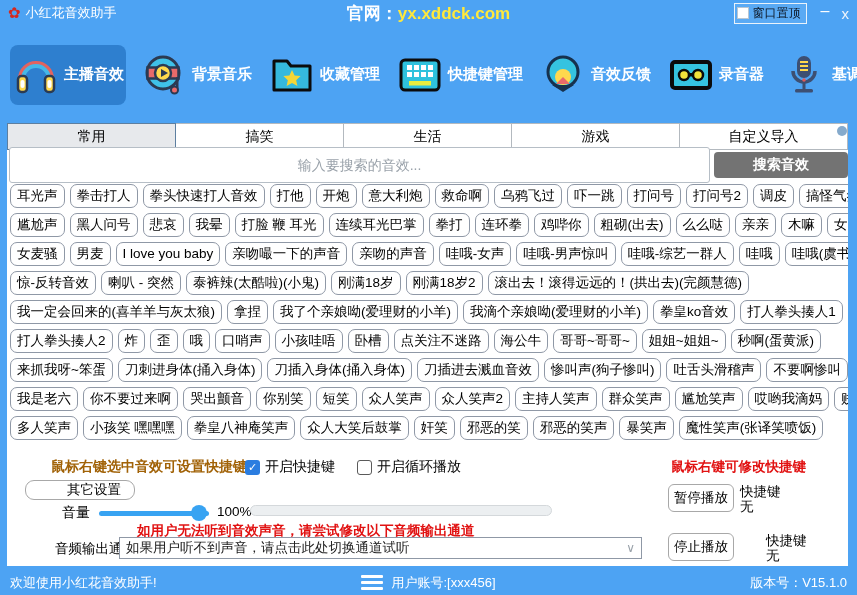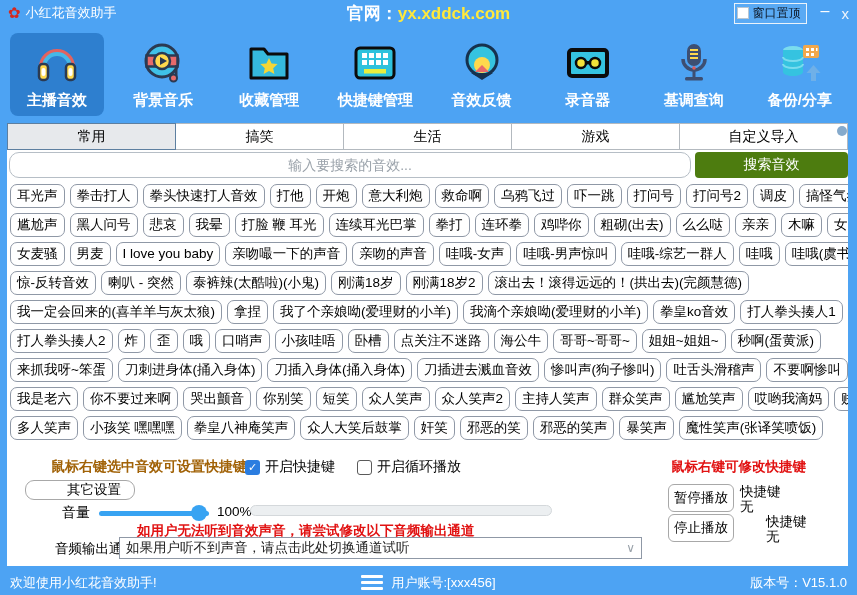--- a/index.html
+++ b/index.html
@@ -14,39 +14,39 @@
   .site { position:absolute; left:0; right:0; text-align:center; font-size:17px; font-weight:bold; pointer-events:none; }
   .site .lbl { color:#fff; }
   .site .url { color:#ffe93b; }
   .pin { margin-left:auto; display:flex; align-items:center; gap:4px; border:1px solid #eaf3fb; padding:1px 5px 1px 2px; color:#0c1624; font-size:12px; background:rgba(255,255,255,0.08); }
   .pin-box { width:12px; height:12px; background:#fff; border:1px solid #b9c6d2; display:inline-block; }
   .win-min { color:#fff; font-size:16px; margin:0 12px 4px 14px; cursor:default; }
   .win-close { color:#eef4fb; font-size:15px; cursor:default; }
 
   
   .toolbar { height:97px; display:flex; align-items:center; padding:0 4px; }
-  .tool { flex:1; display:flex; flex-direction:column; align-items:center; justify-content:center; gap:4px; padding:6px 2px; border-radius:8px; margin:0 6px; }
+  .tool { flex:1; display:flex; flex-direction:row; align-items:center; justify-content:center; gap:4px; padding:6px 2px; border-radius:8px; margin:0 6px; }
   .tool.active { background:#2e7fcf; }
   .tool .ticon { width:48px; height:48px; display:flex; align-items:center; justify-content:center; }
   .tool .ticon svg { width:48px; height:48px; }
   .tool .tlabel { color:#fff; font-size:15px; font-weight:bold; white-space:nowrap; }
 
   
   .panel { flex:1; background:#fff; margin:0 9px 4px 7px; position:relative; display:flex; flex-direction:column; overflow:hidden; }
   .scrolldot { position:absolute; top:3px; right:1px; width:10px; height:10px; border-radius:50%; background:#85aacc; }
 
   .tabs { height:27px; display:flex; }
   .tab { flex:1; border:1px solid #b3b9bf; border-left-width:0; background:#fff; color:#000; font-size:14px; display:flex; align-items:center; justify-content:center; cursor:default; }
   .tab:first-child { border-left-width:1px; }
   .tab.active { background:#e7e9ec; border:1px solid #5d7fa0; }
 
   .searchrow { height:30px; display:flex; align-items:center; padding:2px 0 2px 2px; gap:4px; }
-  .searchrow input { flex:1; height:26px; border:1px solid #b6bec6; border-radius:10px; text-align:center; font-size:14px; color:#333; outline:none; font-family:inherit; }
+  .searchrow input { flex:1; height:36px; border:1px solid #b6bec6; border-radius:3px; text-align:center; font-size:14px; color:#333; outline:none; font-family:inherit; }
   .searchrow input::placeholder { color:#9aa2aa; }
-  .search-btn { width:153px; height:26px; background:#4d7c0f; color:#fff; font-weight:normal; font-size:14px; border:none; border-radius:4px; cursor:default; font-family:inherit; }
+  .search-btn { width:134px; height:26px; background:#737373; color:#fff; font-weight:bold; font-size:14px; border:none; border-radius:4px; cursor:default; font-family:inherit; }
 
   .grid { flex:1; padding:4px 2px 0 3px; overflow:hidden; }
   .grid-row { display:flex; gap:5px; margin-bottom:5px; }
   .sfx { background:#fff; border:1px solid #8f98a6; border-radius:7px; padding:2px 6px 3px; font-size:13.5px; color:#000; white-space:nowrap; line-height:17px; cursor:default; font-family:inherit; }
 
   
   .controls { position:relative; height:112px; flex:none; font-size:13.5px; }
   .hint-left { position:absolute; left:44px; top:4px; color:#a16207; font-weight:bold; font-size:14px; }
   .hint-right { position:absolute; left:664px; top:4px; color:#e11212; font-weight:bold; font-size:13.5px; }
   .chk-group { position:absolute; left:238px; top:4px; display:flex; align-items:center; gap:22px; }
@@ -60,21 +60,21 @@
   .slider-track { position:absolute; top:5px; left:0; width:100%; height:5px; background:#38a3f2; border-radius:3px; }
   .slider-thumb { position:absolute; top:-1px; right:2px; width:16px; height:16px; border-radius:50%; background:#38a3f2; }
   .vol-value { position:absolute; left:210px; top:50px; color:#000; font-size:13.5px; }
   .progress { position:absolute; left:243px; top:51px; width:302px; height:11px; background:#eceff1; border:1px solid #d4d8db; border-radius:6px; }
   .warning { position:absolute; left:130px; top:68px; color:#e11212; font-weight:bold; font-size:13.5px; }
   .out-label { position:absolute; left:48px; top:86px; color:#000; font-size:13.5px; }
   .out-select { position:absolute; left:112px; top:83px; width:523px; height:22px; border:1px solid #8f98a6; background:#fff; display:flex; align-items:center; padding:0 6px; color:#222; font-size:13.5px; cursor:default; }
   .out-select .chev { margin-left:auto; color:#9aa2aa; font-size:12px; }
   .play-wrap { position:absolute; display:flex; gap:6px;justify-content:flex-end; }
   .pause-wrap { left:661px; top:30px; }
-  .stop-wrap { left:661px; top:60px;gap:32px; }
+  .stop-wrap { left:661px; top:79px;gap:32px; }
   .play-btn { width:66px; height:28px; background:#fff; border:1px solid #a8a8a8; border-radius:6px; font-size:13.5px; color:#000; cursor:default; font-family:inherit; }
   .hotkey-col { display:flex; flex-direction:column; justify-content:center; line-height:15px; font-size:13.5px; color:#000; }
 
   
   .statusbar { height:25px; display:flex; align-items:center; color:#fff; font-size:13px; padding:0 10px; position:relative; }
   .status-center { position:absolute; left:0; right:0; display:flex; align-items:center; justify-content:center; gap:8px; pointer-events:none; }
   .burger { display:inline-flex; flex-direction:column; gap:3px; }
   .burger i { width:22px; height:3px; background:#fff; border-radius:1px; }
   .status-version { margin-left:auto; }
 </style>

